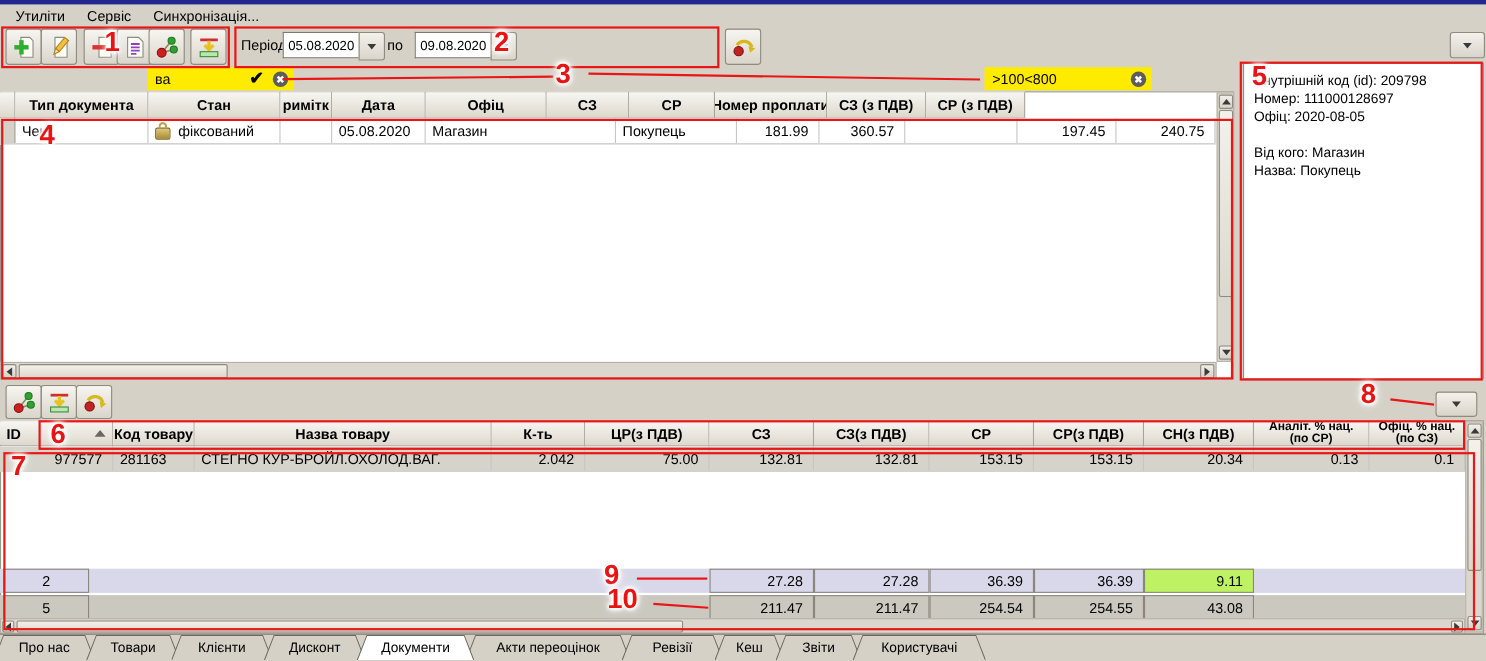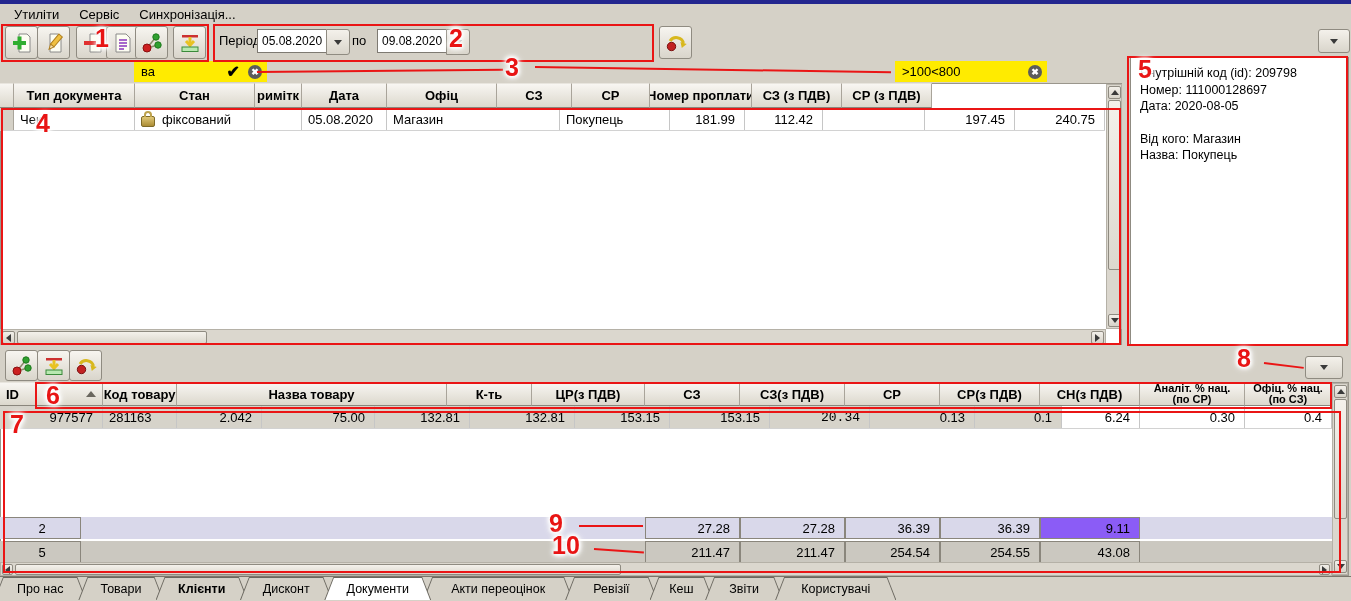--- a/index.html
+++ b/index.html
@@ -351,21 +351,21 @@
       </div>
       <div class="drow">
         <div class="cell stub" style="width: 14px;"></div>
         <div class="cell " style="width: 121px;">Чек</div>
         <div class="cell " style="width: 120px;"><span class="lock"></span>фіксований</div>
         <div class="cell " style="width: 47px;"></div>
         <div class="cell " style="width: 85px;">05.08.2020</div>
         <div class="cell " style="width: 173px;">Магазин</div>
         <div class="cell " style="width: 110px;">Покупець</div>
         <div class="cell r" style="width: 75px;">181.99</div>
-        <div class="cell r" style="width: 78px;">112.42</div>
+        <div class="cell r" style="width: 78px;">360.57</div>
         <div class="cell " style="width: 102px;"></div>
         <div class="cell r" style="width: 90px;">197.45</div>
         <div class="cell r" style="width: 90px;">240.75</div>
       </div>
     </div>
 
   <div class="abs sbtrack" style="left:1106px;top:84px;width:16px;height:245px">
     <div class="abs sbtn" style="left:1px;top:1px;width:13px;height:13px">
         <i class="tri-up"></i>
       </div>
@@ -380,21 +380,21 @@
       </div>
     <div class="abs thumb" style="left:16px;top:1px;width:190px;height:13px"></div>
     <div class="abs sbtn" style="left:1090px;top:1px;width:13px;height:13px">
         <i class="tri-rt"></i>
       </div>
   </div>
 
   <div class="abs details" id="details">
       <div><b>Внутрішній код (id):</b> 209798</div>
       <div><b>Номер:</b> 111000128697</div>
-      <div><b>Дата:</b> 2020-08-05</div>
+      <div><b>Офіц:</b> 2020-08-05</div>
       <div style="height: 16px;"></div>
       <div><b>Від кого:</b> Магазин</div>
       <div><b>Назва:</b> Покупець</div>
     </div>
 
   <div class="abs" id="tb2btns" style="left:0;top:348px;width:400px;height:34px">
       <div class="tbtn" style="left: 5px; top: 2px; height: 29px;">
         <svg width="22" height="22" viewBox="0 0 22 22">
           <g stroke="#8a8a6a" stroke-width="1.5">
             <line x1="6" y1="16" x2="15" y2="5"></line>
@@ -518,40 +518,41 @@
         <div class="cell r" style="width: 105px;">14.77</div>
         <div class="cell r" style="width: 95px;">21.01</div>
         <div class="cell r" style="width: 100px;">21.01</div>
         <div class="cell r" style="width: 100px;">6.24</div>
         <div class="cell r" style="width: 105px;">0.30</div>
         <div class="cell r" style="width: 87px;">0.4</div>
       </div>
       <div class="grow tan">
         <div class="cell r" style="width: 103px;">977577</div>
         <div class="cell " style="width: 74px;">281163</div>
+        <div class="cell " style="width: 270px;">СТЕГНО КУР-БРОЙЛ.ОХОЛОД.ВАГ.</div>
         <div class="cell r" style="width: 85px;">2.042</div>
         <div class="cell r" style="width: 113px;">75.00</div>
         <div class="cell r" style="width: 95px;">132.81</div>
         <div class="cell r" style="width: 105px;">132.81</div>
         <div class="cell r" style="width: 95px;">153.15</div>
         <div class="cell r" style="width: 100px;">153.15</div>
-        <div class="cell r" style="width: 100px; font-family: Liberation Mono, monospace;">20.34</div>
+        <div class="cell r" style="width: 100px;">20.34</div>
         <div class="cell r" style="width: 105px;">0.13</div>
         <div class="cell r" style="width: 87px;">0.1</div>
       </div>
     </div>
   <div class="abs" id="goodssummary" style="left:0;top:517px;width:1332px">
       <div class="srow" style="position: absolute; left: 0px; top: 0px; width: 1332px; background: rgb(217, 216, 234);">
         <div class="cell val" style="width: 78px; margin-left: 3px; justify-content: center; padding: 0px; background: rgb(217, 216, 234);">2</div>
         <div style="width: 564px;"></div>
         <div class="cell val" style="width: 95px; background: rgb(217, 216, 234);">27.28</div>
         <div class="cell val" style="width: 105px; background: rgb(217, 216, 234);">27.28</div>
         <div class="cell val" style="width: 95px; background: rgb(217, 216, 234);">36.39</div>
         <div class="cell val" style="width: 100px; background: rgb(217, 216, 234);">36.39</div>
-        <div class="cell val" style="width: 100px; background: #8b5cf6;">9.11</div>
+        <div class="cell val" style="width: 100px; background: #bef264;">9.11</div>
       </div>
       <div class="srow" style="position: absolute; left: 0px; top: 24px; width: 1332px; background: rgb(203, 200, 192);">
         <div class="cell val" style="width: 78px; margin-left: 3px; justify-content: center; padding: 0px; background: rgb(203, 200, 192);">5</div>
         <div style="width: 564px;"></div>
         <div class="cell val" style="width: 95px; background: rgb(203, 200, 192);">211.47</div>
         <div class="cell val" style="width: 105px; background: rgb(203, 200, 192);">211.47</div>
         <div class="cell val" style="width: 95px; background: rgb(203, 200, 192);">254.54</div>
         <div class="cell val" style="width: 100px; background: rgb(203, 200, 192);">254.55</div>
         <div class="cell val" style="width: 100px; background: rgb(203, 200, 192);">43.08</div>
       </div>
@@ -578,21 +579,21 @@
 
   <div class="abs tabbar" id="tabbar">
       <div class="tab" style="width: 92.4px;">
         <i class="edge"></i>
         <span class="face">Про нас</span>
       </div>
       <div class="tab" style="width: 85.2px;">
         <i class="edge"></i>
         <span class="face">Товари</span>
       </div>
-      <div class="tab" style="width: 92.4px; font-weight: bold;">
+      <div class="tab" style="width: 92.4px;">
         <i class="edge"></i>
         <span class="face">Клієнти</span>
       </div>
       <div class="tab" style="width: 92.4px;">
         <i class="edge"></i>
         <span class="face">Дисконт</span>
       </div>
       <div class="tab active" style="width: 106.8px;">
         <i class="edge"></i>
         <span class="face">Документи</span>

